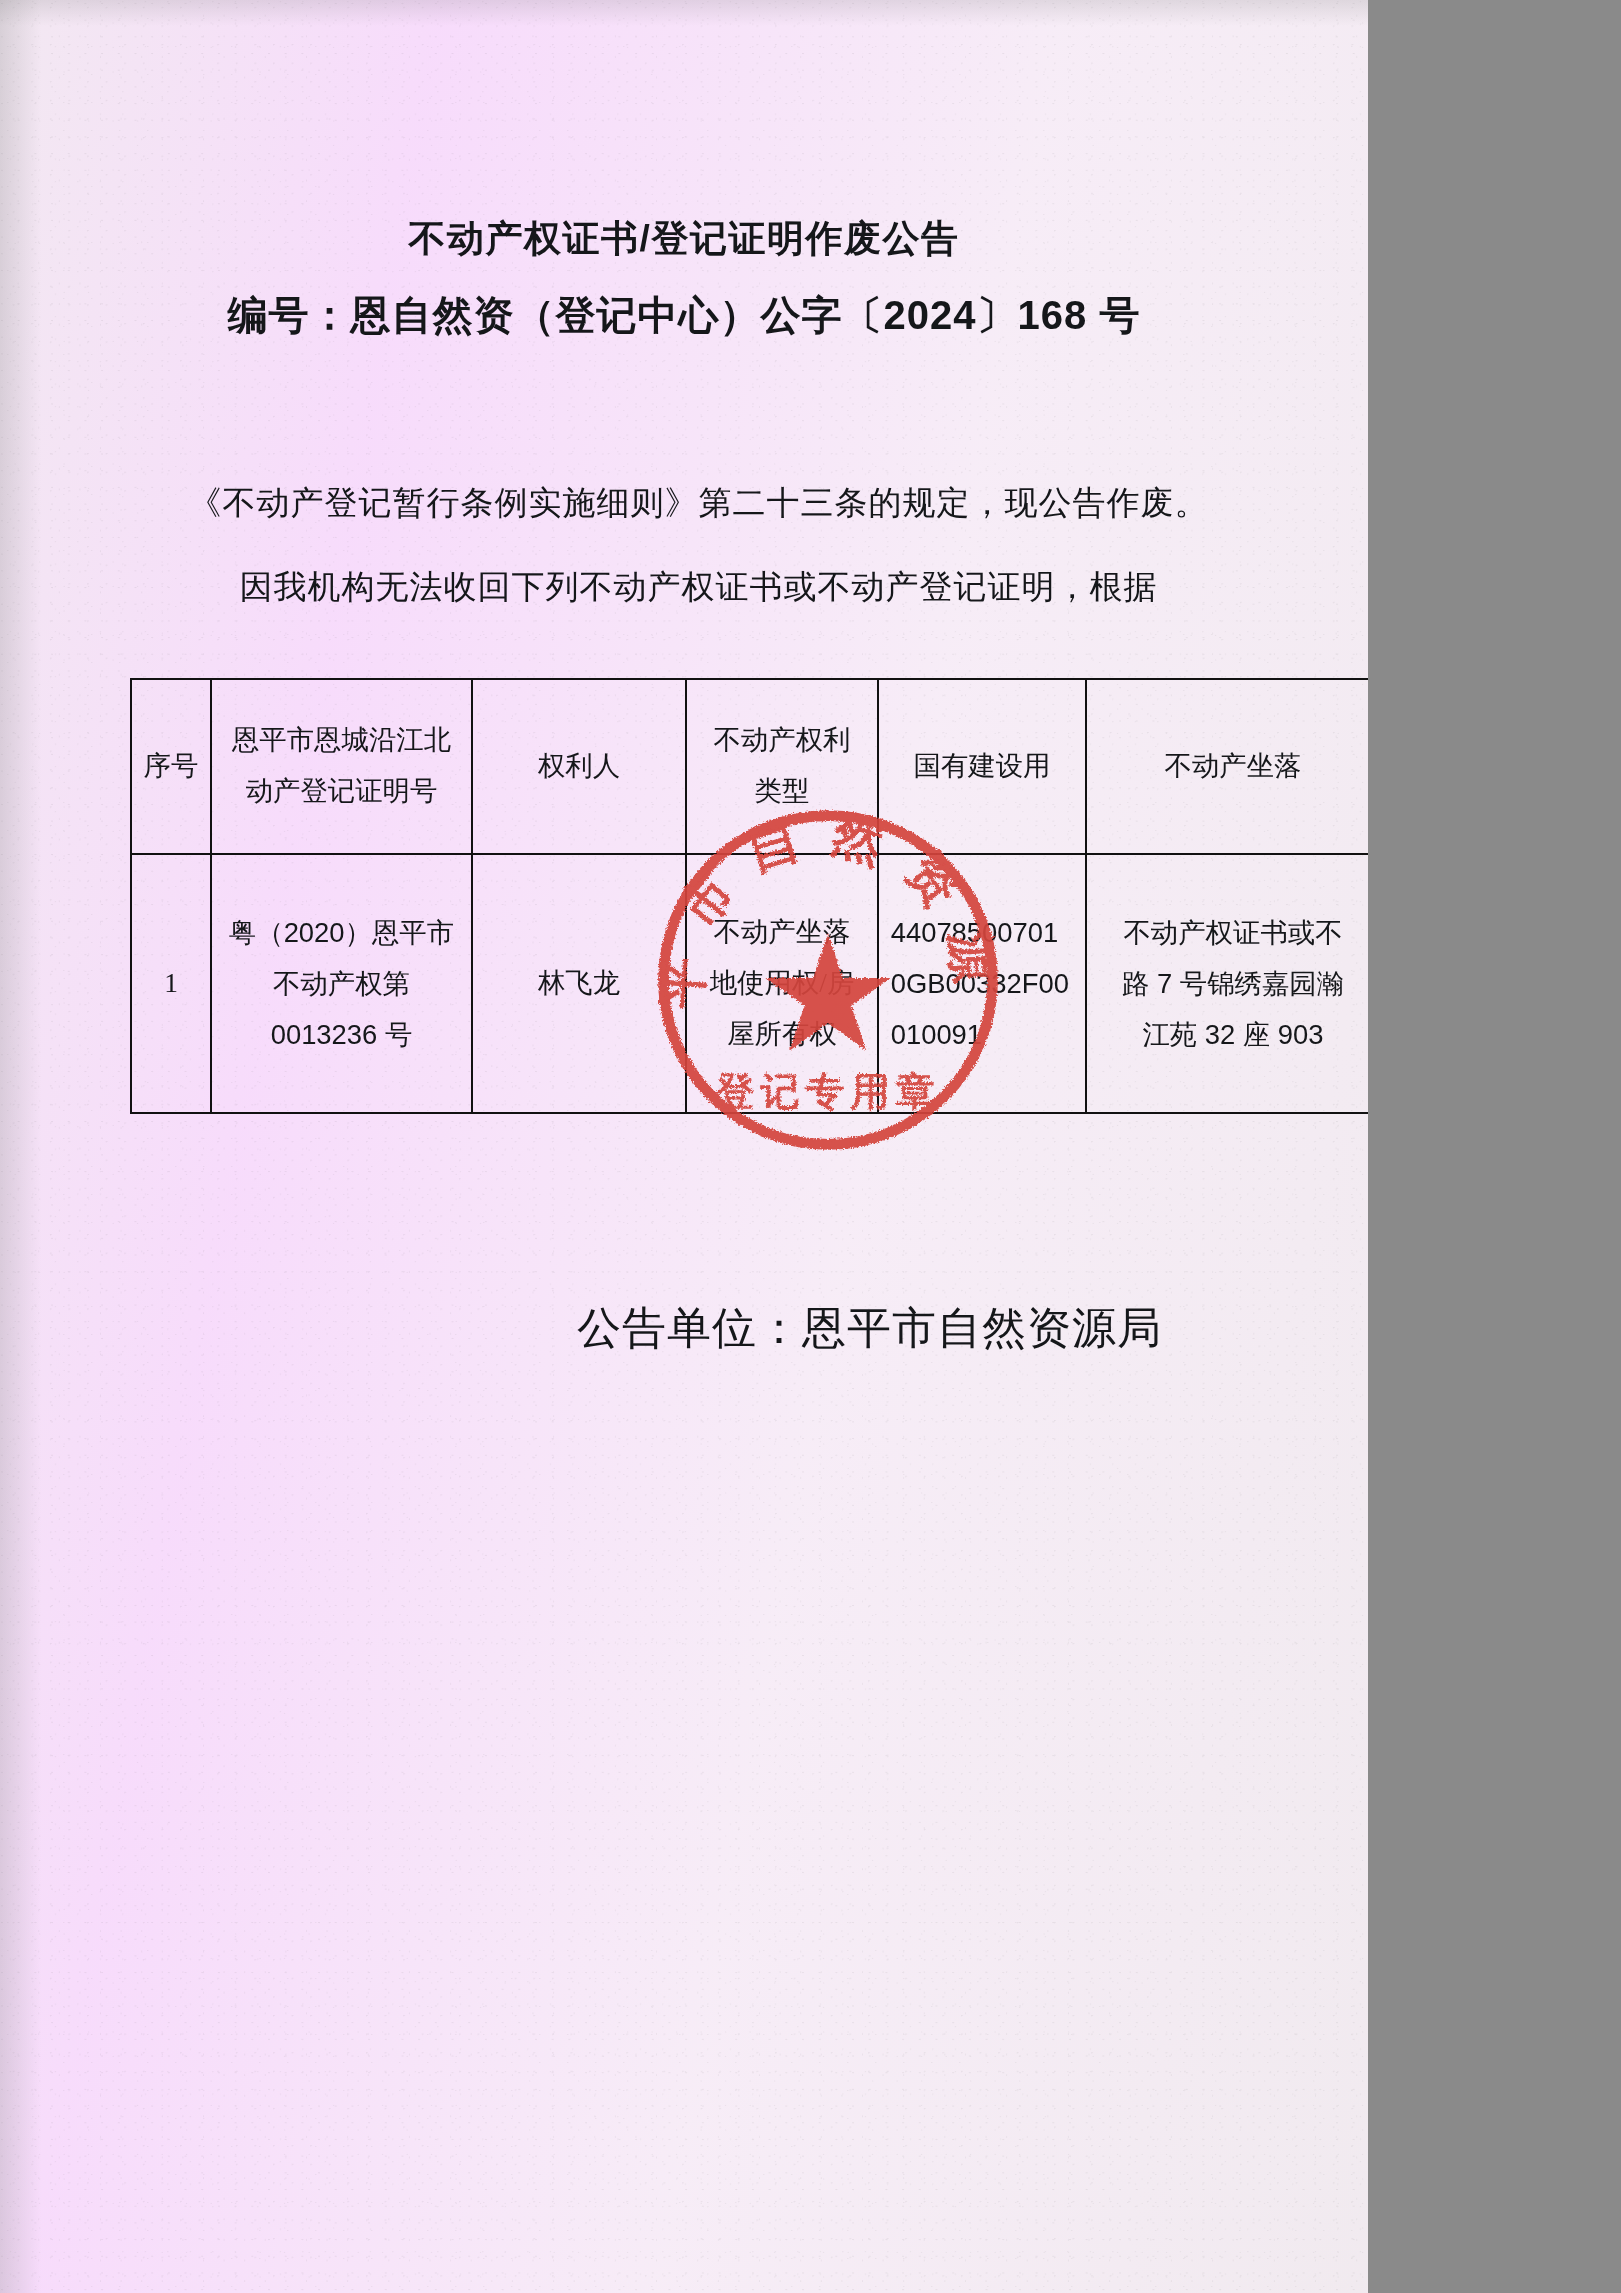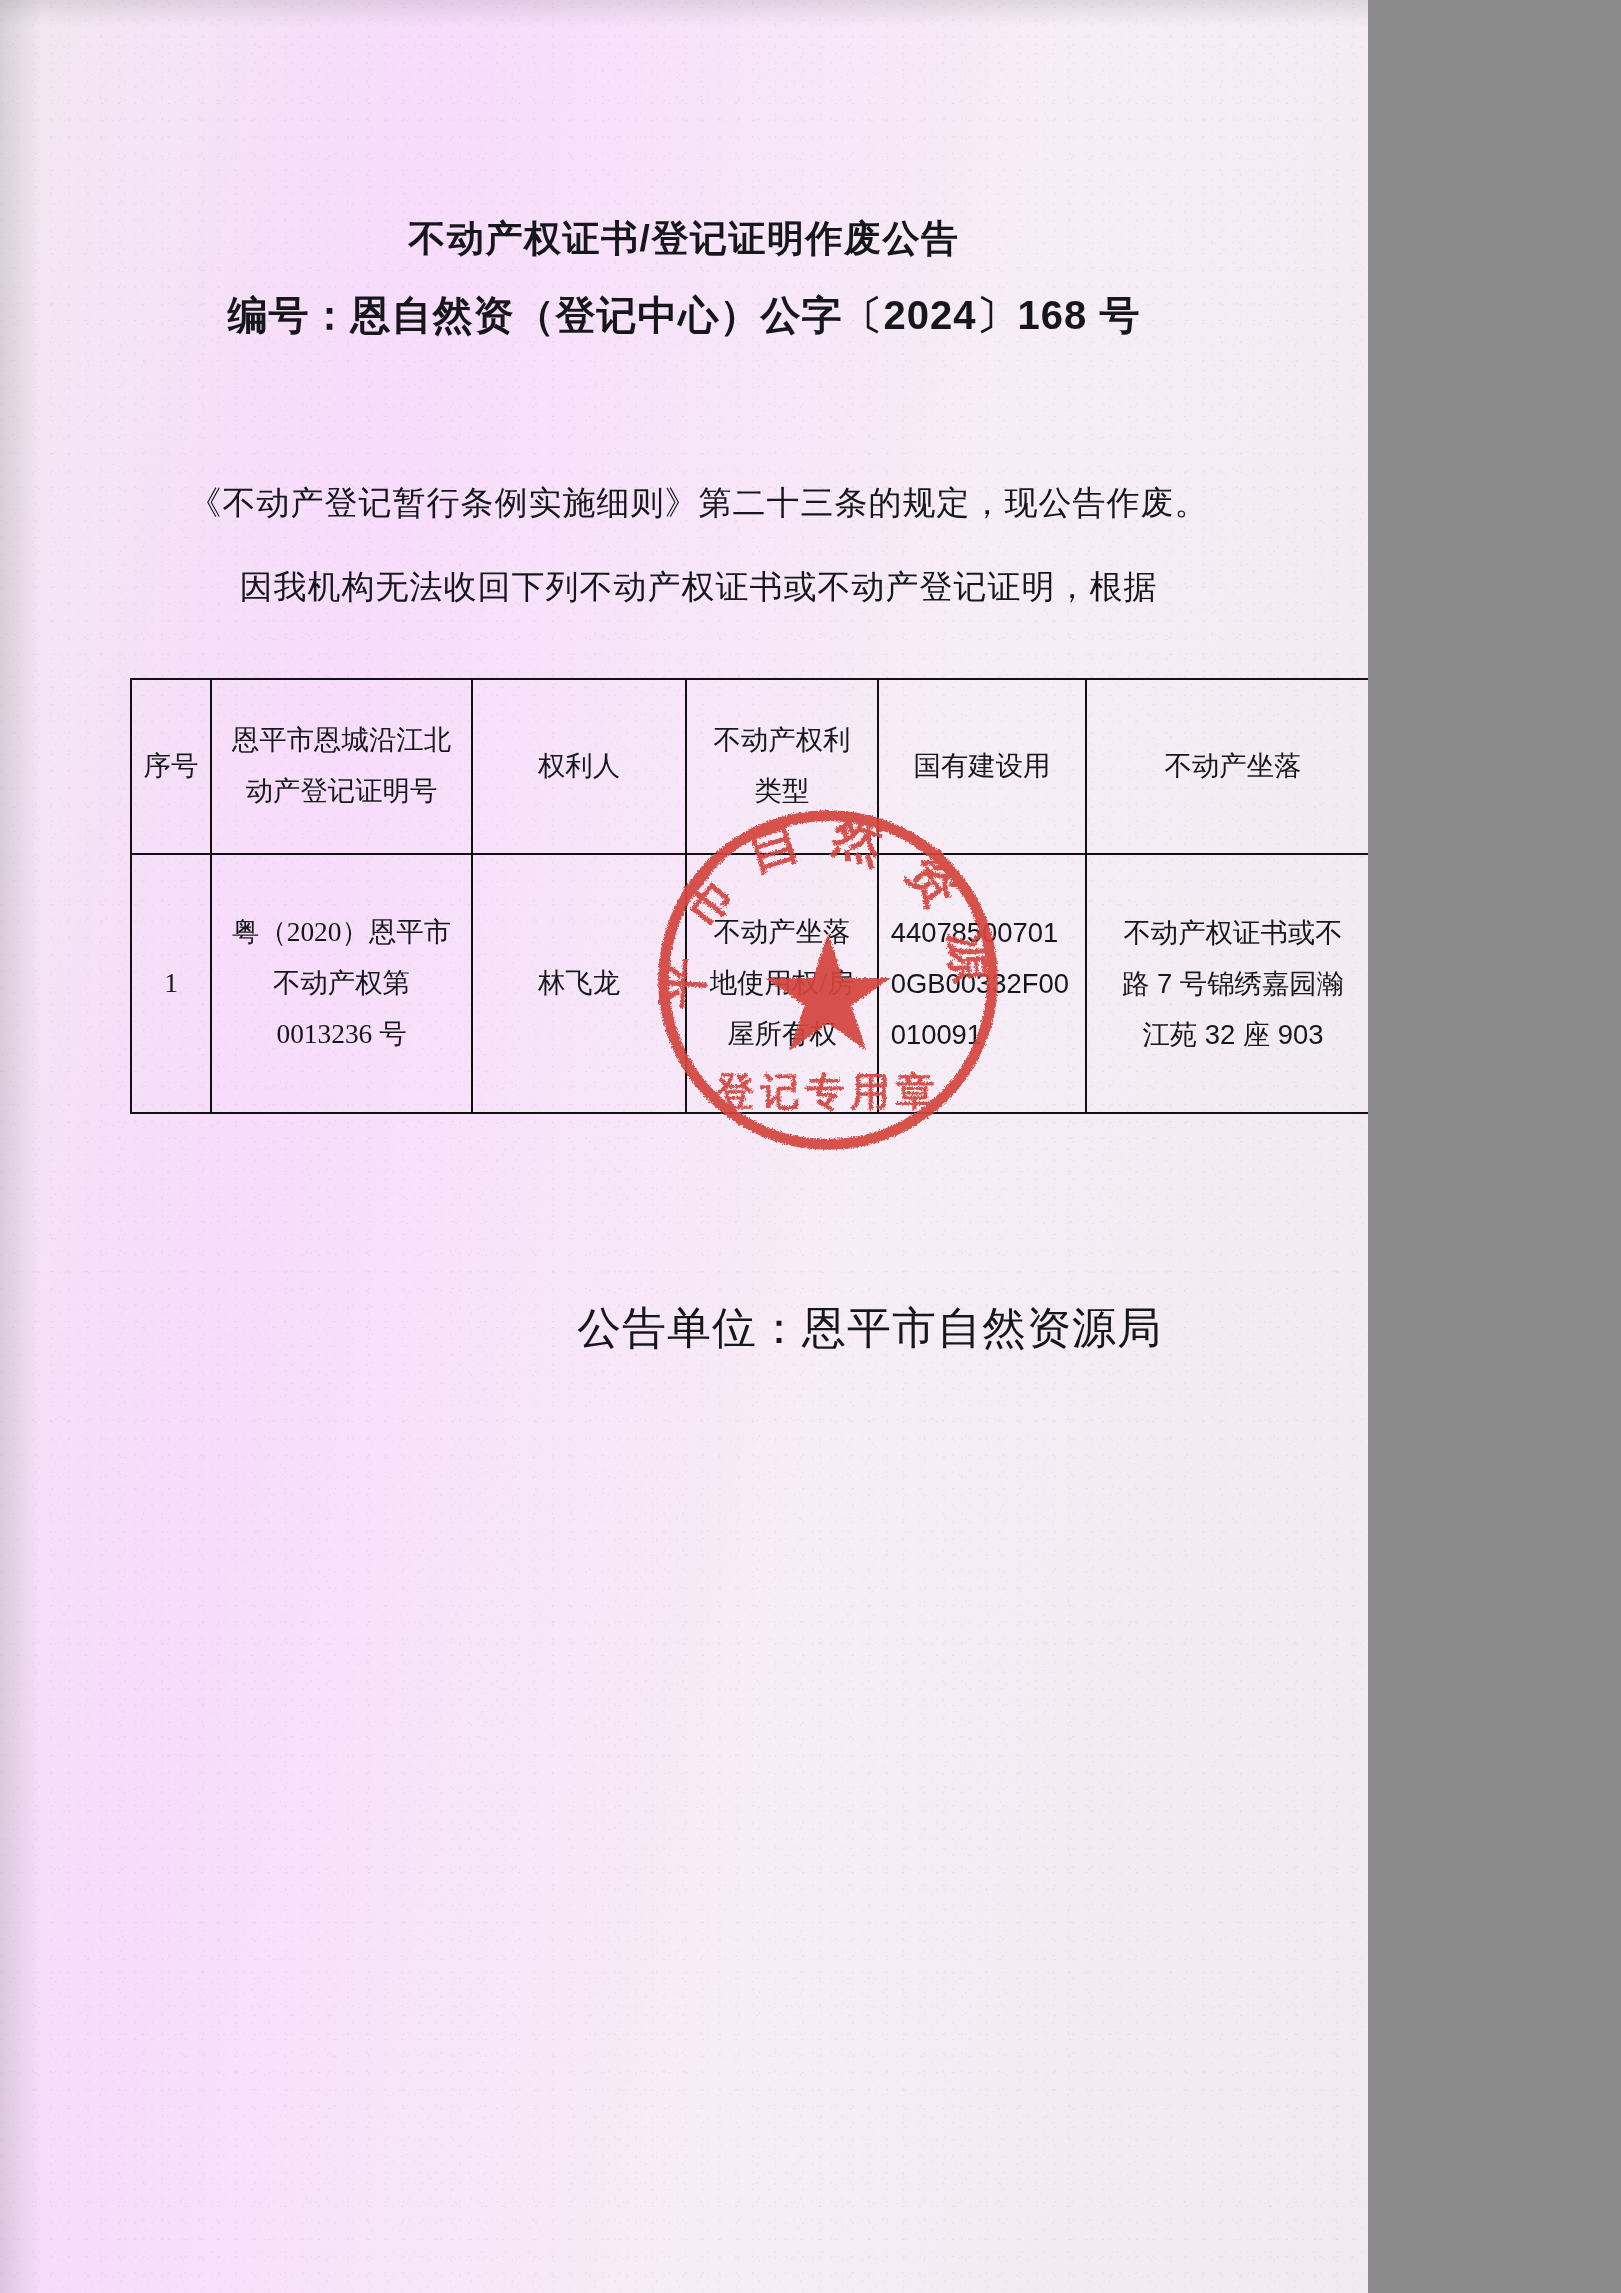--- a/index.html
+++ b/index.html
@@ -111,21 +111,21 @@
   .cell-lines span { display: block; white-space: nowrap; }
   .c-seq   { width: 80px; }
   .c-cert  { width: 261px; }
   .c-owner { width: 214px; }
   .c-type  { width: 192px; }
   .c-unit  { width: 208px; }
   .c-loc   { width: 294px; }
   .c-note  { width: 119px; }
   td.cell-unit { font-family: "Liberation Sans", "DejaVu Sans", sans-serif; font-size: 26.5px; }
   td.cell-unit span { text-align: left; padding-left: 7.8px; }
-  td.cell-cert { font-family: Liberation Serif, serif; font-size: 27.4px; }
+  td.cell-cert { font-family: Liberation Sans, sans-serif; font-size: 27.4px; }
   td.cell-loc  { font-family: "Liberation Sans", "DejaVu Sans", sans-serif; font-size: 27.4px; }
   td.cell-type { font-size: 27.4px; }
   td.cell-seq  { font-size: 27.4px; }
 
   .sign-block {
     position: absolute;
     right: 206px;
     top: 1292px;
     text-align: right;
     font-size: 44px;

